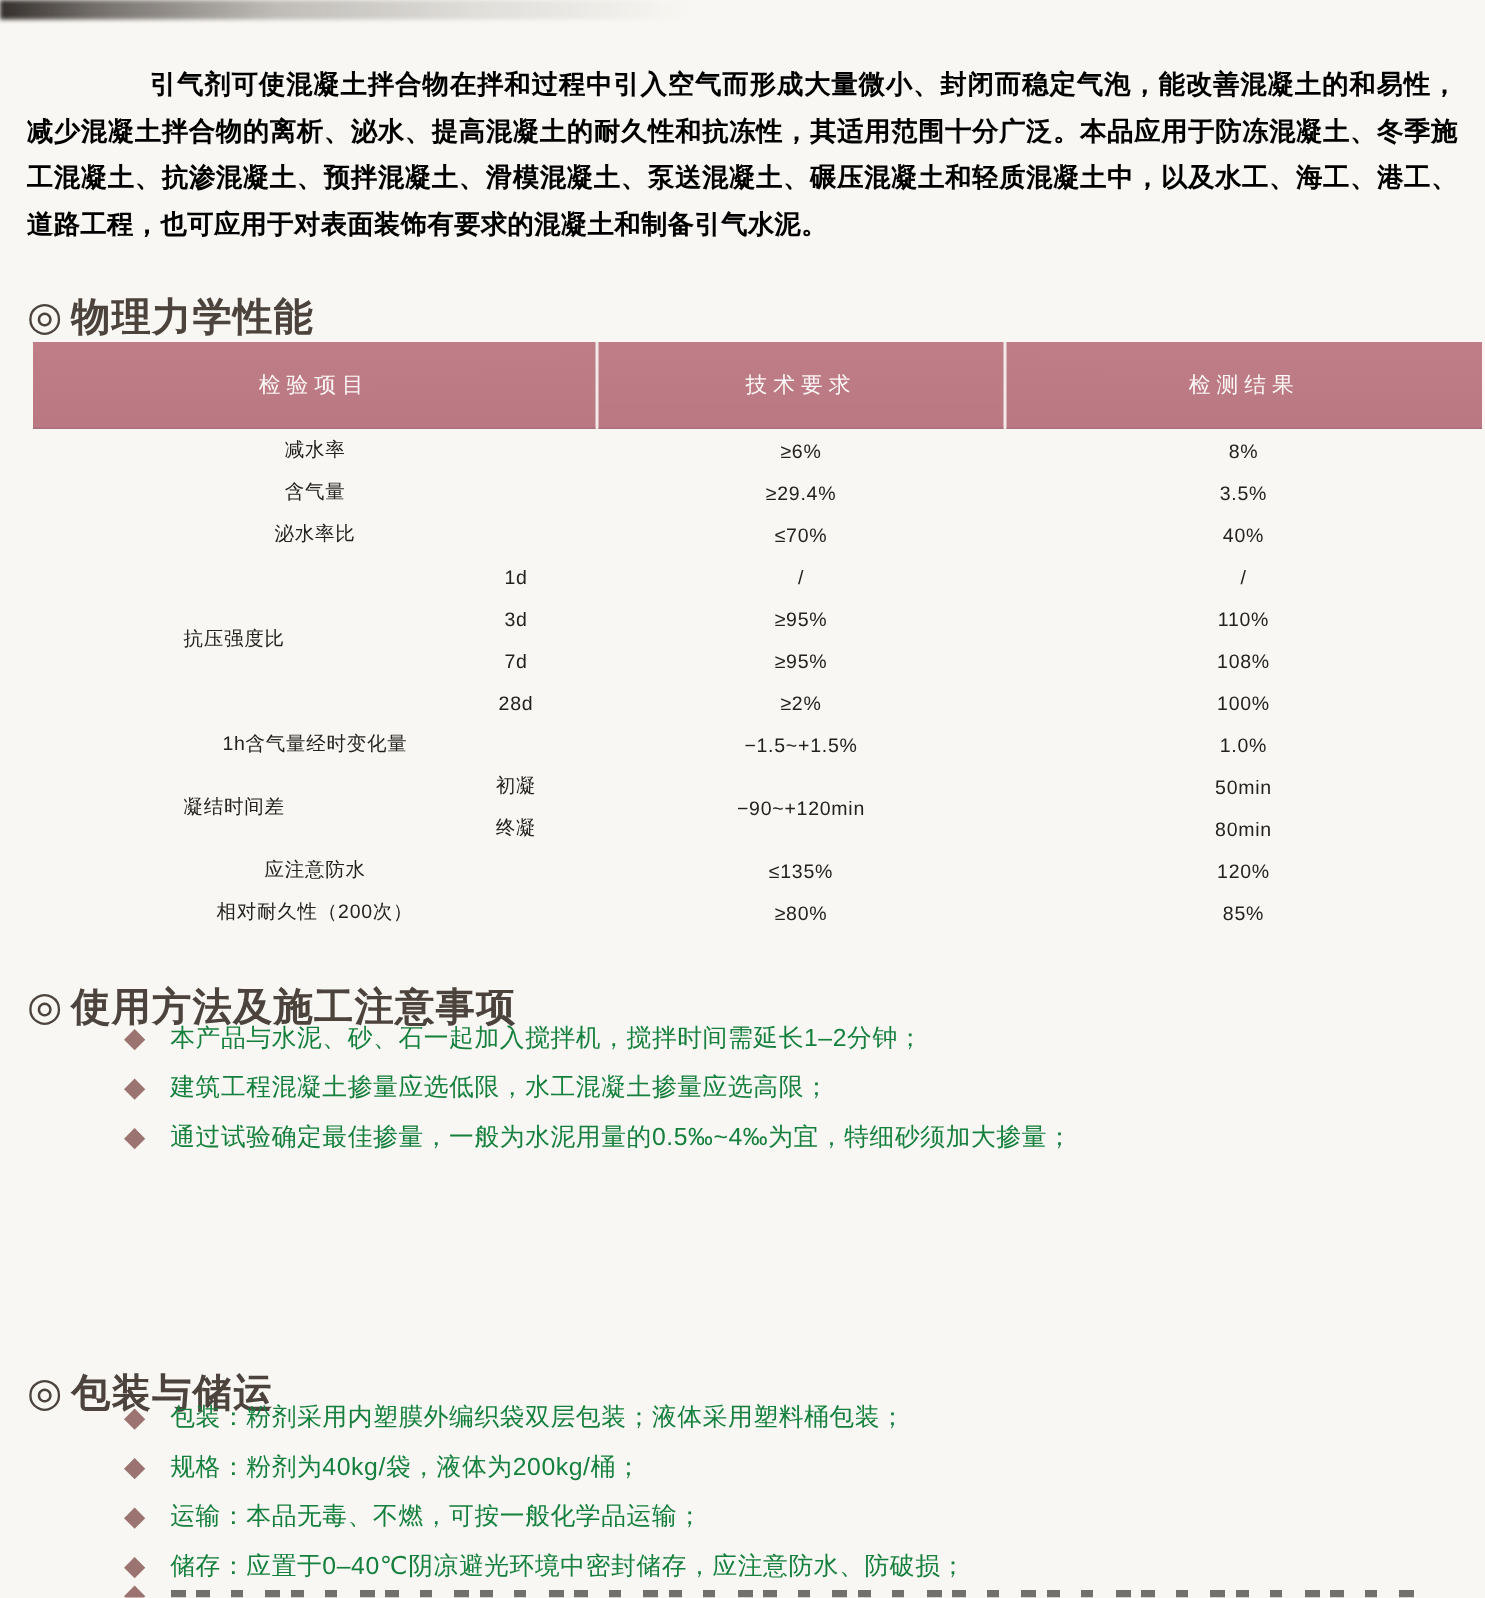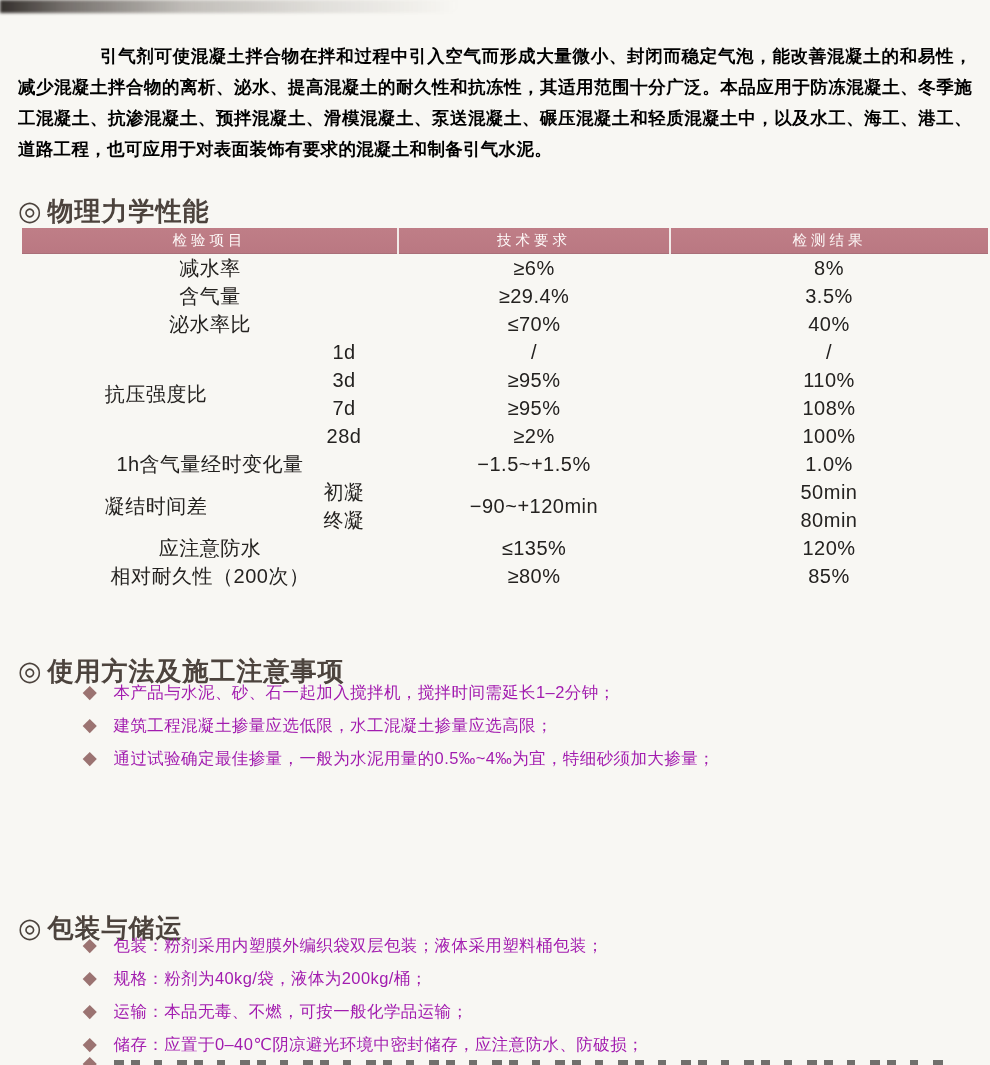--- a/index.html
+++ b/index.html
@@ -36,35 +36,35 @@
 
   table.spec{
     position:absolute;left:22px;top:228px;width:966px;
     border-collapse:collapse;table-layout:fixed;
   }
   table.spec col.c-label{width:268px;}
   table.spec col.c-sub{width:108px;}
   table.spec col.c-req{width:272px;}
   table.spec col.c-res{width:318px;}
   table.spec thead th{
-    height:25px;padding:0;
+    height:25px;padding:16px;
     background:linear-gradient(to bottom,var(--header-bg,#bf7e87),#ba7882);
     border-bottom:1px solid #a96f79;
     color:var(--header-text,#fdf8f7);
     font-size:14.5px;font-weight:500;letter-spacing:4px;text-align:center;
   }
   table.spec thead th.div{border-right:2px solid #f2ebe9;}
   table.spec tbody td{
     height:28px;padding:0;text-align:center;vertical-align:middle;
-    font-size:20px;font-weight:500;color:#242220;letter-spacing:.5px;
+    font-size:13px;font-weight:500;color:#242220;letter-spacing:.5px;
   }
   .blist{position:absolute;left:85px;width:872px;}
   .bitem{
     display:flex;align-items:flex-start;column-gap:19px;
-    font-size:16.5px;line-height:33px;font-weight:500;color:#a21caf;
+    font-size:16.5px;line-height:33px;font-weight:500;color:#15803d;
     letter-spacing:.4px;text-align:justify;
   }
   .diamond{
     flex:none;width:9.5px;height:9.5px;margin-top:11.5px;
     background:var(--bullet-diamond,#9b7371);
     transform:rotate(45deg);
   }
   .u-list{top:676px;}
   .p-list{top:929px;}
   

